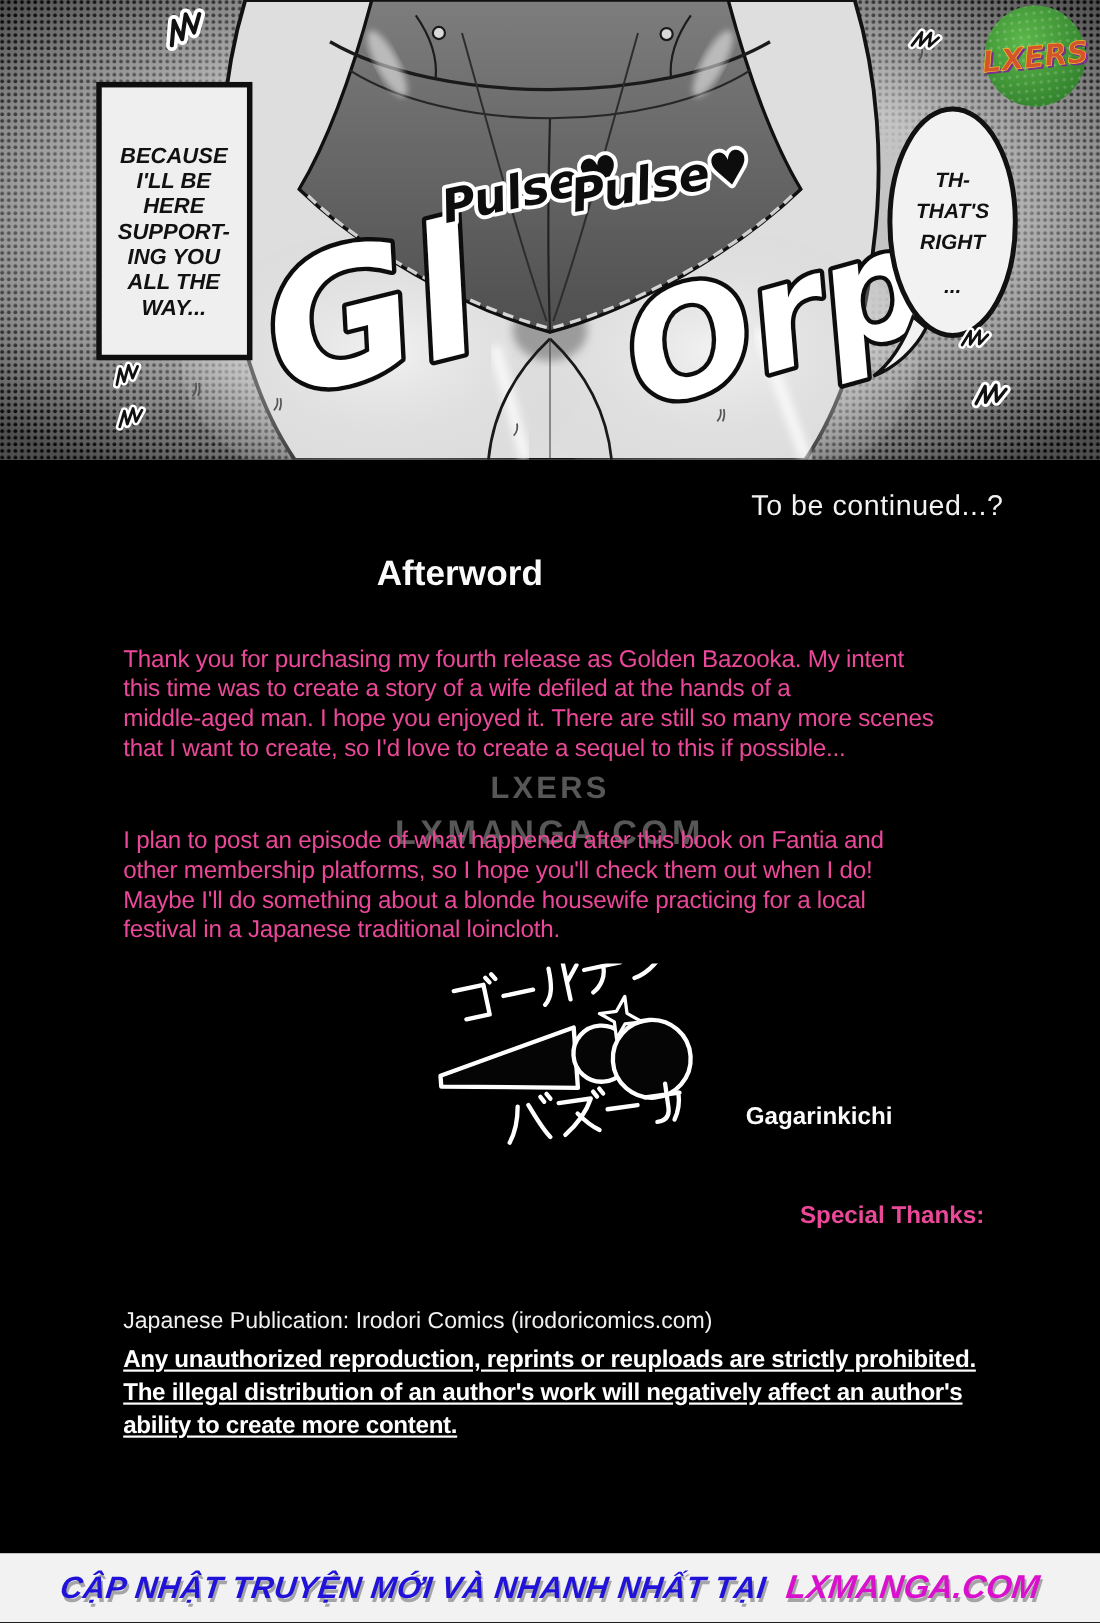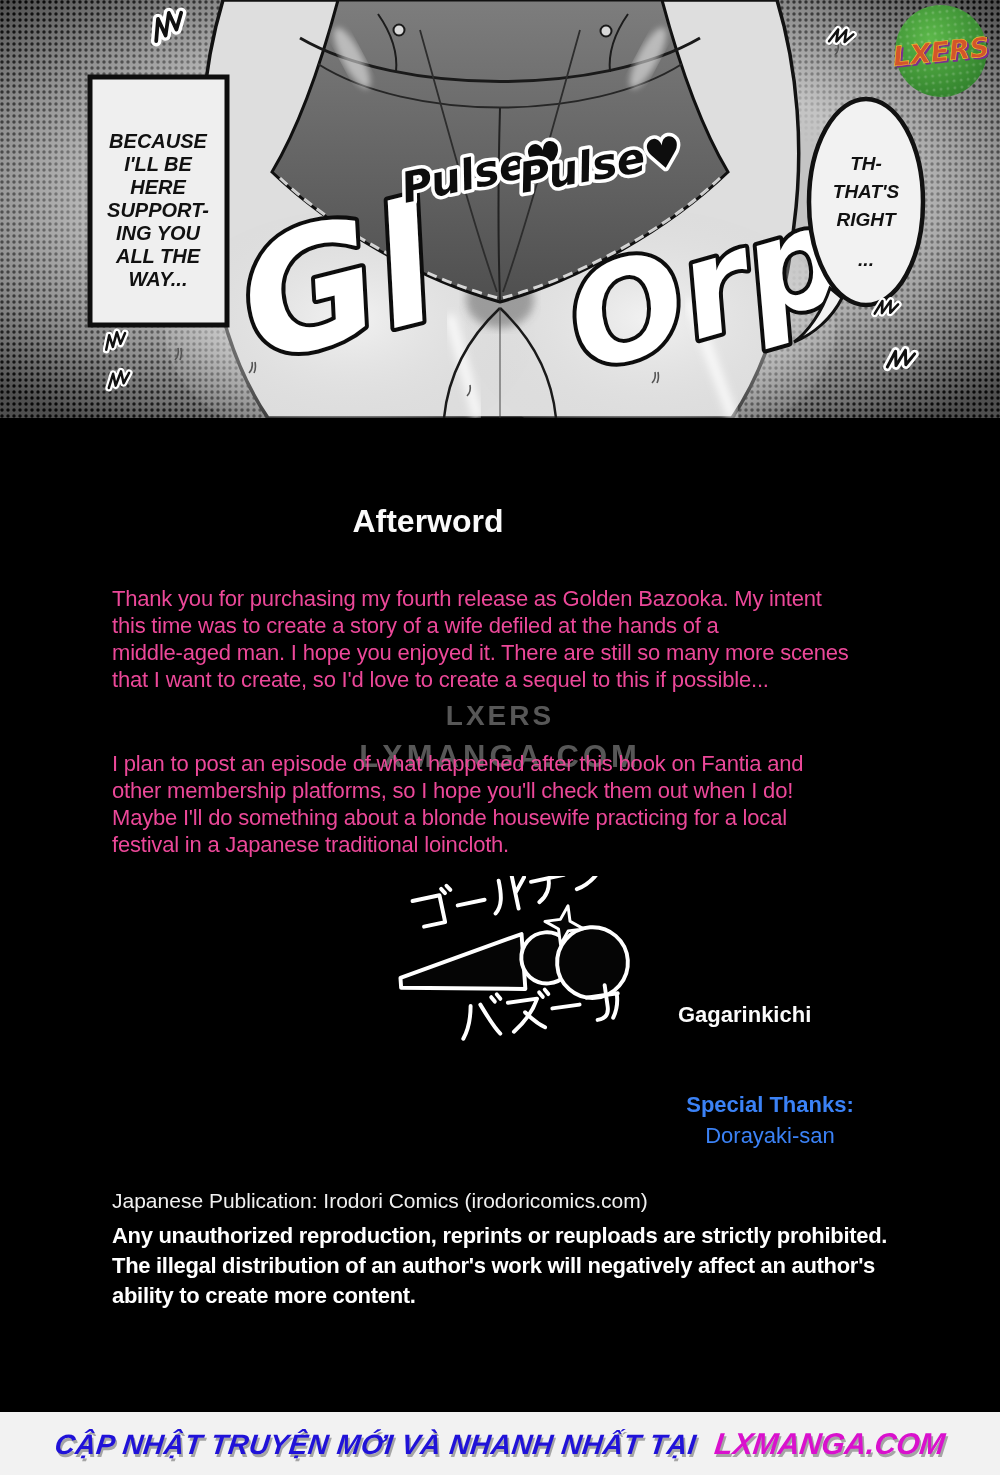--- a/index.html
+++ b/index.html
@@ -1,35 +1,35 @@
 <!DOCTYPE html>
 <html><head>
 <meta charset="utf-8">
 <style>
   html,body{margin:0;padding:0;background:#000;}
   .page{position:relative;width:1000px;height:1475px;background:#000;overflow:hidden;
         font-family:"Liberation Sans","DejaVu Sans",sans-serif;}
   .panel{position:absolute;left:0;top:0;width:1000px;height:418px;}
   .abs{position:absolute;}
   .tbc{left:683px;top:444px;font-size:26px;color:#f2f2f2;letter-spacing:.5px;}
-  .heading{left:0;top:503px;width:836px;text-align:center;font-size:32px;font-weight:bold;color:#fafafa;padding-left:10px;}
+  .heading{left:0;top:503px;width:836px;text-align:center;font-size:32px;font-weight:bold;color:#fafafa;}
   .para{left:112px;top:585px;width:810px;font-size:22px;line-height:27px;color:#ec4899;
         white-space:pre-line;letter-spacing:-.2px;z-index:2;}
   .para2{top:722px;margin-top:28px;}
   .watermark{left:0;top:700px;width:1000px;text-align:center;color:#575757;font-weight:bold;z-index:1;}
   .watermark .wm1{font-size:28px;letter-spacing:3px;}
   .watermark .wm2{font-size:31px;letter-spacing:4px;margin-top:7px;}
   .artist-logo{left:388px;top:876px;width:268px;height:172px;}
   .author{left:678px;top:1002px;font-size:22px;font-weight:bold;color:#fbfbfb;}
-  .thanks{left:620px;top:1092px;width:300px;text-align:center;color:#3b82f6;}
+  .thanks{left:661px;top:1092px;width:300px;text-align:center;color:#ec4899;}
   .thanks .label{font-size:22px;font-weight:bold;}
   .thanks .name{font-size:22px;margin-top:5px;}
   .publine{left:112px;top:1189px;font-size:21px;color:#f0f0f0;}
   .copyright{left:112px;top:1221px;width:810px;font-size:22px;font-weight:bold;line-height:30px;
-             color:#ffffff;white-space:pre-line;letter-spacing:-.3px;}
+             color:#ffffff;white-space:pre-line;letter-spacing:-.3px;text-decoration:underline;}
   .footer{left:0;top:1412px;width:1000px;height:63px;background:#f2f2f2;display:flex;
           align-items:center;justify-content:center;}
   .footer-inner{transform:skewX(-7deg);font-weight:bold;font-style:italic;white-space:nowrap;}
   .footer-msg{font-size:28px;color:#2012d8;letter-spacing:.5px;text-shadow:2px 3px 0 rgba(70,70,70,.45);}
   .footer-site{font-size:30px;color:#d911cd;margin-left:14px;text-shadow:2px 3px 0 rgba(70,70,70,.45);}
   svg text{user-select:none;}
 </style>
 </head>
 <body>
 
@@ -168,20 +168,21 @@
     <g>
       <use href="#sq" transform="translate(150,18) rotate(-15) scale(1.5)"></use>
       <use href="#sq" transform="translate(834,26) rotate(18)"></use>
       <use href="#sq" transform="translate(878,298) rotate(12)"></use>
       <use href="#sq" transform="translate(890,348) rotate(8) scale(1.2)"></use>
       <use href="#sq" transform="translate(104,334) rotate(-8)"></use>
       <use href="#sq" transform="translate(108,372) rotate(-3)"></use>
     </g>
   </svg>
 
+  <div class="abs tbc">To be continued...?</div>
 
   <div class="abs heading">Afterword</div>
 
   <div class="abs para">Thank you for purchasing my fourth release as Golden Bazooka. My intent
 this time was to create a story of a wife defiled at the hands of a
 middle-aged man. I hope you enjoyed it. There are still so many more scenes
 that I want to create, so I'd love to create a sequel to this if possible...</div>
 
   <div class="abs watermark">
     <div class="wm1">LXERS</div>
@@ -234,21 +235,20 @@
       <g transform="translate(128,0)">
           <path d="M2,14 H34 M22,4 V26 C22,34 18,38 10,38 M33,14 C33,24 30,32 26,38"></path>
         </g>
     </g>
   </svg>
 
   <div class="abs author">Gagarinkichi</div>
 
   <div class="abs thanks">
     <div class="label">Special Thanks:</div>
-    <div class="name">Dorayaki-san</div>
   </div>
 
   <div class="abs publine">Japanese Publication: Irodori Comics (irodoricomics.com)</div>
 
   <div class="abs copyright">Any unauthorized reproduction, reprints or reuploads are strictly prohibited.
 The illegal distribution of an author's work will negatively affect an author's
 ability to create more content.</div>
 
   <div class="abs footer">
     <div class="footer-inner">

